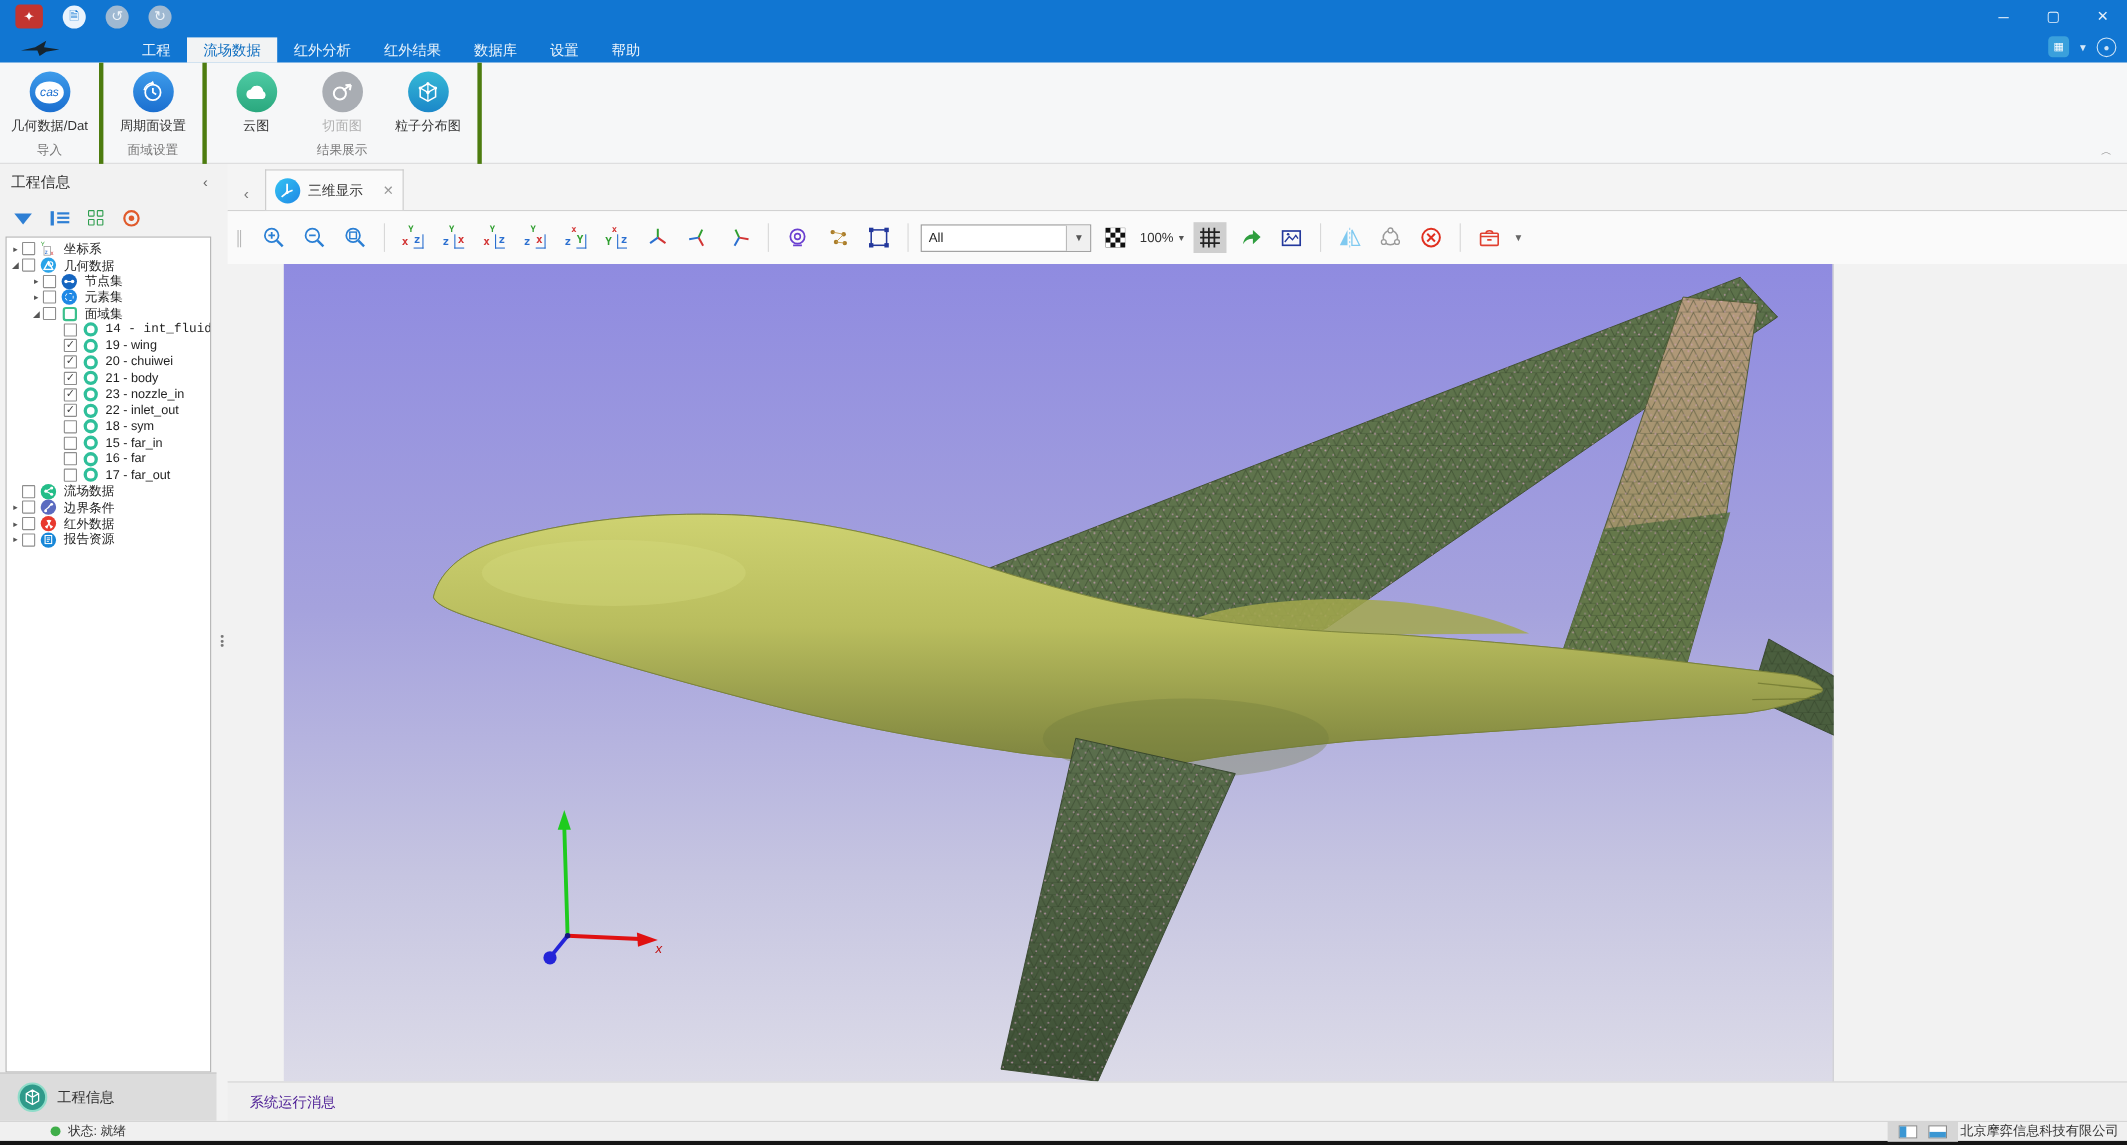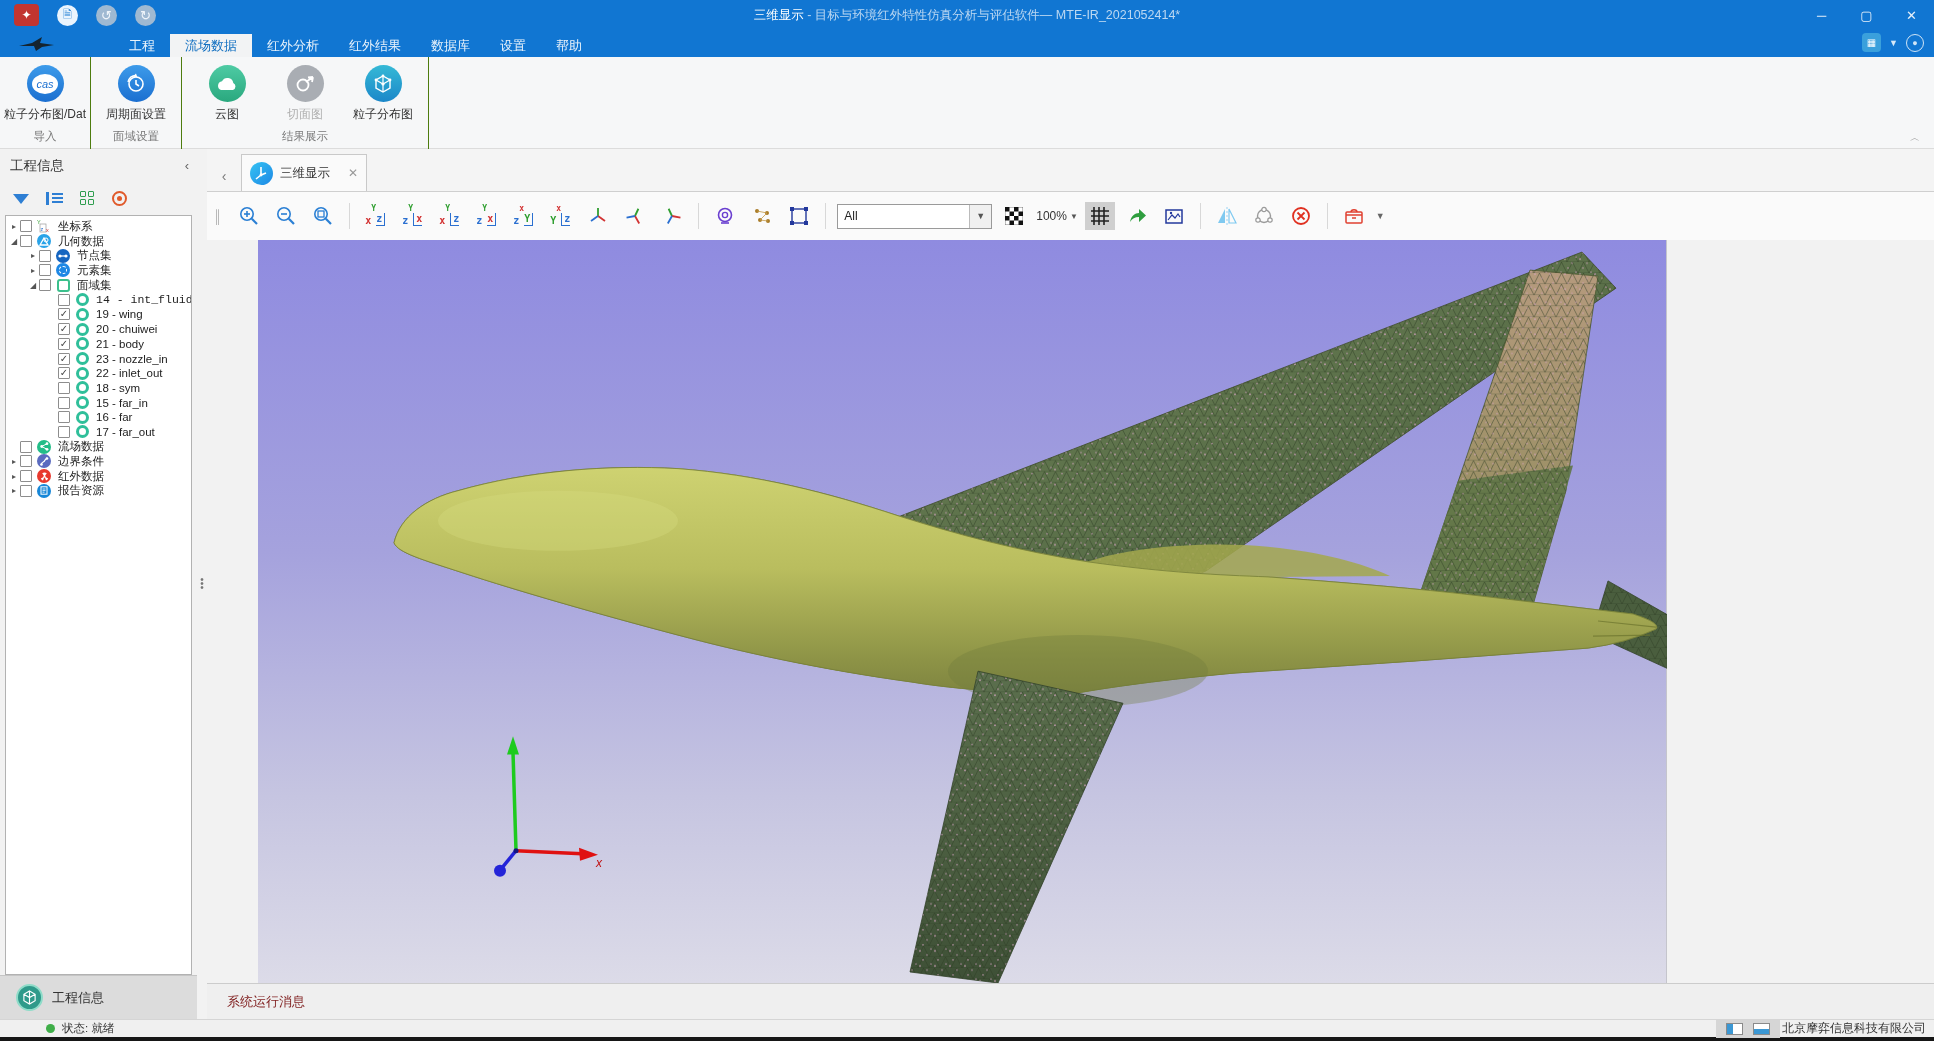--- a/index.html
+++ b/index.html
@@ -27,21 +27,21 @@
   .menu-item { padding:3px 15px 4px 15px; color:#eaf3fb; font-size:13px; cursor:default; }
   .menu-item.active { background:#f2f3f4; color:#0f6ec0; }
   .menubar-right { position:absolute; right:10px; top:3px; display:flex; align-items:center; gap:8px; }
   .mr-sq { width:19px; height:19px; border-radius:4px; background:#3aa0dc; color:#fff; display:flex; align-items:center; justify-content:center; font-size:10px; }
   .mr-ch { color:#d6e8f8; font-size:9px; }
   .mr-ci { width:18px; height:18px; border-radius:50%; border:1.5px solid #cfe4f6; display:flex; align-items:center; justify-content:center; color:#cfe4f6; font-size:9px; }
 
   
   .ribbon { height:92px; background:#f6f7f8; border-bottom:1px solid #dcdcdc; position:relative; flex:0 0 auto; }
   .ribbon-groups { display:flex; height:92px; }
-  .rgroup { display:flex; flex-direction:column; border-right:1px solid #4d7c0f; padding:0 6px; }
+  .rgroup { display:flex; flex-direction:column; border-right:4px solid #4d7c0f; padding:0 6px; }
   .rbtns { display:flex; flex:1; align-items:center; }
   .rbtn { width:78px; display:flex; flex-direction:column; align-items:center; gap:4px; padding-top:2px; }
   .rbtn .ric { width:37px; height:37px; border-radius:50%; display:flex; align-items:center; justify-content:center; }
   .rbtn .rlb { font-size:12px; color:#333; white-space:nowrap; }
   .rbtn.disabled .rlb { color:#b0b0b0; }
   .ric-cas { background:linear-gradient(180deg,#3d9bea,#1b6fd0); }
   .ric-cas .casi { background:#fff; border-radius:50%; width:26px; height:20px; color:#1b6fd0; font-style:italic; font-size:11px; display:flex; align-items:center; justify-content:center; }
   .ric-clock { background:linear-gradient(180deg,#3d9bea,#1b6fd0); }
   .ric-cloud { background:linear-gradient(180deg,#4ecba4,#2aa87e); }
   .ric-gray { background:#a9adb3; }
@@ -110,21 +110,21 @@
   .zoomlvl { display:flex; align-items:center; gap:3px; color:#333; font-size:12px; }
   .zoomlvl .ch { font-size:8px; color:#555; }
 
   .main-body { flex:1; background:#f2f2f2; position:relative; min-height:0; }
   .viewport { position:absolute; left:51px; top:0; width:1409px; height:743px;
     background:linear-gradient(180deg,#8f8be0 0%,#a5a2dd 42%,#c6c5e1 75%,#dcdbe8 100%);
     border-right:1px solid #c5c5cc; }
   .viewport svg { position:absolute; inset:0; }
 
   .msgband { height:36px; background:#efefef; border-top:1px solid #cccccc; display:flex; align-items:center; padding-left:20px; flex:0 0 auto; }
-  .msgband .mlb { color:#7f1d1d; font-size:13px; }
+  .msgband .mlb { color:#4c1d95; font-size:13px; }
 
   
   .statusbar { height:18px; background:#f0f0f0; border-top:1px solid #d5d5d5; display:flex; align-items:center; flex:0 0 auto; position:relative; }
   .st-left { display:flex; align-items:center; gap:7px; padding-left:46px; }
   .st-dot { width:9px; height:9px; border-radius:50%; background:#3fae49; }
   .st-lb { font-size:11.5px; color:#333; }
   .st-right { position:absolute; right:8px; display:flex; align-items:center; gap:2px; height:18px; }
   .st-icons { background:#d6d6d6; height:18px; display:flex; align-items:center; gap:10px; padding:0 10px; }
   .pi { width:17px; height:12px; border:1px solid #8a8a8a; background:#fff; position:relative; }
   .pi-left:before { content:""; position:absolute; left:0; top:0; bottom:0; width:6px; background:#3b97d3; }
@@ -136,23 +136,20 @@
 <body>
 
 <div class="app">
 
   <div class="titlebar">
     <div class="qa">
       <div class="qa-app">✦</div>
       <div class="qa-circle qa-doc">🗎</div>
       <div class="qa-circle qa-gray">↺</div>
       <div class="qa-circle qa-gray">↻</div>
-    </div>
-    <div class="win-title">
-      <span class="t1">三维显示</span><span class="t2"> - 目标与环境红外特性仿真分析与评估软件— MTE-IR_2021052414*</span>
     </div>
     <div class="win-btns">
       <div class="win-btn">─</div>
       <div class="win-btn">▢</div>
       <div class="win-btn">✕</div>
     </div>
   </div>
 
   <div class="menubar">
     <div class="logo">
@@ -177,21 +174,21 @@
   </div>
 
   <div class="ribbon">
     <div class="ribbon-groups" id="ribbon-groups">
         <div class="rgroup">
           <div class="rbtns">
             <div class="rbtn">
               <div class="ric ric-cas">
                 <span class="casi">cas</span>
               </div>
-              <div class="rlb">粒子分布图/Dat</div>
+              <div class="rlb">几何数据/Dat</div>
             </div>
           </div>
           <div class="rglabel">导入</div>
         </div>
         <div class="rgroup">
           <div class="rbtns">
             <div class="rbtn">
               <div class="ric ric-clock">
                 <svg width="22" height="22" viewBox="0 0 22 22">
                   <circle cx="11" cy="11" r="7" stroke="#fff" stroke-width="1.6" fill="none"></circle>

